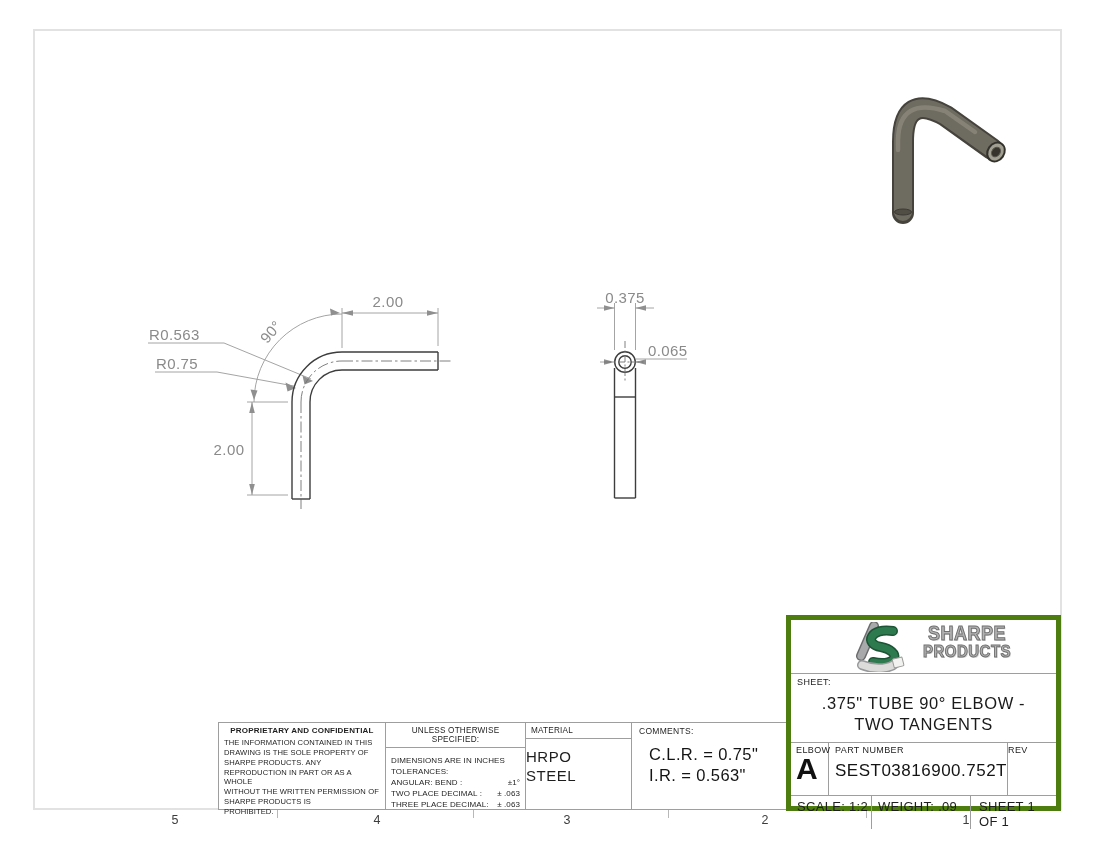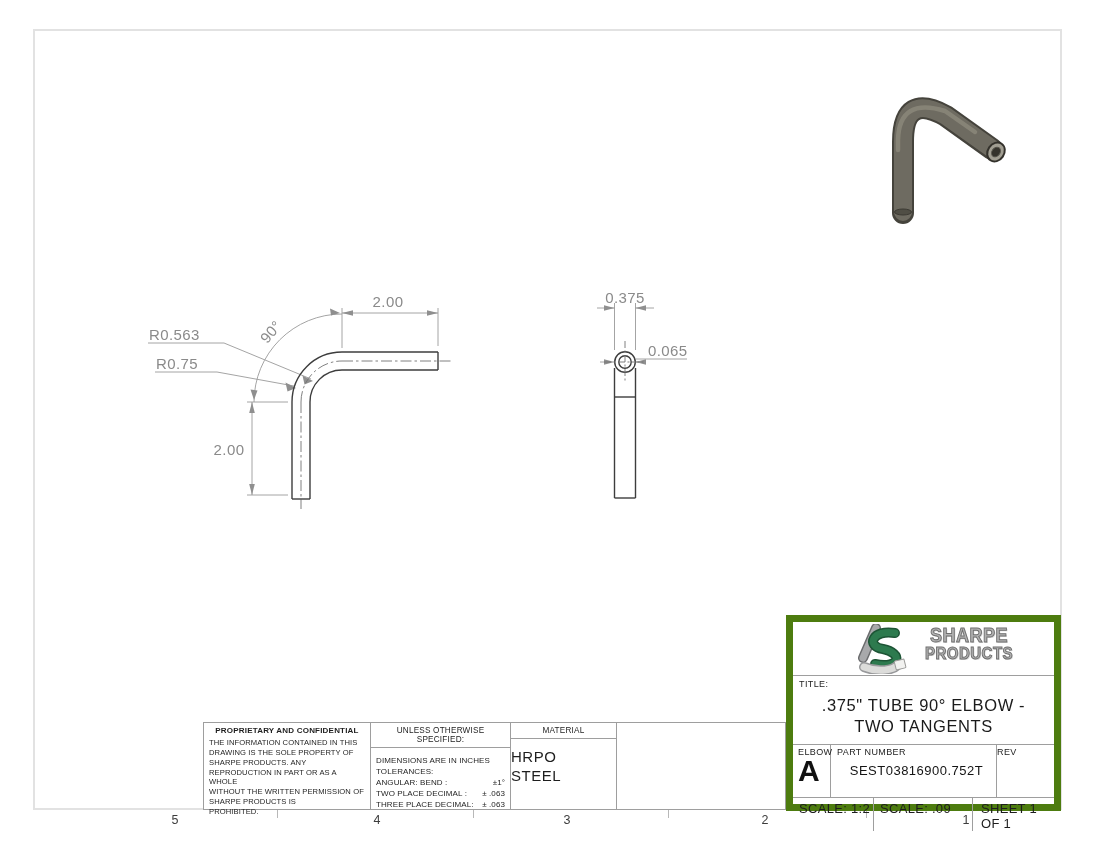--- a/index.html
+++ b/index.html
@@ -9,56 +9,56 @@
   #frame{position:absolute;left:33px;top:29px;width:1029px;height:781px;
     border:2px solid #e2e2e2;box-sizing:border-box;}
   
   #draw{position:absolute;left:0;top:0;width:1100px;height:850px;}
   svg text{font-family:"Liberation Sans",sans-serif;fill:#8a8a8a;font-size:15px;letter-spacing:.4px;}
   
   .zone-label{position:absolute;top:813px;transform:translateX(-50%);font-size:12.5px;color:#3d3d3d;}
   .zone-tick{position:absolute;top:804px;width:1px;height:14px;background:#b8b8b8;}
   
   #tblock{position:absolute;left:786px;top:615px;width:275px;height:196px;background:#fff;
-    border:7px solid #4d7c0f;box-sizing:border-box;display:flex;flex-direction:column;color:#1e1e1e;}
+    border:5px solid #4d7c0f;box-sizing:border-box;display:flex;flex-direction:column;color:#1e1e1e;}
   #tblock .row-logo{height:53px;border-bottom:1px solid #9e9e9e;position:relative;flex:none;}
   #tblock .row-title{height:69px;border-bottom:1px solid #9e9e9e;position:relative;flex:none;
     padding:3px 6px;box-sizing:border-box;}
   .lbl{font-size:9px;color:#222;letter-spacing:.4px;}
   .title-text{margin-top:6px;text-align:center;font-size:16.5px;letter-spacing:.6px;line-height:1.25;
     white-space:pre-line;color:#1a1a1a;}
   #tblock .row-size{height:53px;border-bottom:1px solid #9e9e9e;display:flex;flex:none;box-sizing:border-box;}
   .c-size{width:38px;border-right:1px solid #9e9e9e;box-sizing:border-box;padding:2px 0 0 5px;}
   .c-part{flex:1;border-right:1px solid #9e9e9e;box-sizing:border-box;padding:2px 0 0 6px;}
   .c-rev{width:57px;box-sizing:border-box;padding:2px 0 0 0;text-align:left;}
   .size-letter{font-size:30px;font-weight:bold;line-height:26px;margin-top:1px;color:#111;}
-  .part-number{font-size:13px;letter-spacing:.5px;text-align:center;margin-top:6px;color:#141414;}
+  .part-number{font-size:17px;letter-spacing:.5px;text-align:center;margin-top:6px;color:#141414;}
   #tblock .row-scale{flex:1;display:flex;font-size:13px;letter-spacing:.3px;}
   .c-scale{width:81px;border-right:1px solid #9e9e9e;box-sizing:border-box;padding:3px 0 0 6px;}
   .c-weight{width:99px;border-right:1px solid #9e9e9e;box-sizing:border-box;padding:3px 0 0 6px;}
   .c-sheet{flex:1;padding:3px 0 0 8px;}
   
   #logo-icon{position:absolute;left:58px;top:2px;}
   #logo-text{position:absolute;left:126px;top:5px;width:100px;text-align:center;
     font-weight:bold;color:#b3b3b3;-webkit-text-stroke:.9px #6f6f6f;
     text-shadow:1px 1px 0 #d9d9d9;line-height:1.0;transform:scaleY(1.08);}
   #logo-text .l1{font-size:18px;letter-spacing:.5px;}
   #logo-text .l2{font-size:15px;letter-spacing:.5px;}
   
-  #notes{position:absolute;left:203px;top:722px;width:583px;height:88px;background:#fff;
+  #notes{position:absolute;left:218px;top:722px;width:583px;height:88px;background:#fff;
     border:1px solid #9e9e9e;box-sizing:border-box;display:flex;color:#1e1e1e;}
   .n-col{box-sizing:border-box;height:100%;}
   .n-prop{width:167px;border-right:1px solid #9e9e9e;padding:3px 5px;}
   .n-tol{width:140px;border-right:1px solid #9e9e9e;display:flex;flex-direction:column;text-align:center;}
   .n-mat{width:106px;border-right:1px solid #9e9e9e;display:flex;flex-direction:column;}
   .n-com{flex:1;padding:3px 7px;}
   .prop-head{font-size:8px;font-weight:bold;text-align:center;letter-spacing:.2px;margin-bottom:3px;}
   .prop-body{font-size:7.6px;line-height:1.3;white-space:pre-line;letter-spacing:.1px;}
   .cell-head{font-size:8.2px;padding:3px 5px;border-bottom:1px solid #9e9e9e;letter-spacing:.2px;}
-  .cell-head.center{text-align:center;}
+  .cell-head.center{text-align:left;}
   .tol-body{padding:7px 5px 0 5px;}
   .tol-row{display:flex;justify-content:space-between;font-size:8px;line-height:11px;letter-spacing:.1px;}
   .mat-value{font-size:15px;letter-spacing:.5px;line-height:1.25;
     white-space:pre-line;padding-top:9px;}
   .com-head{font-size:8.5px;letter-spacing:.3px;}
   .com-body{font-size:16.5px;letter-spacing:.4px;line-height:1.3;white-space:pre-line;
     padding:8px 0 0 10px;color:#141414;}
 </style>
 </head>
 <body>
@@ -215,57 +215,62 @@
         <div class="tol-row">
           <span>THREE PLACE DECIMAL:</span>
           <span>± .063</span>
         </div>
       </div>
     </div>
     <div class="n-col n-mat">
       <div class="cell-head center">MATERIAL</div>
       <div class="mat-value">HRPO
 STEEL</div>
+    </div>
+    <div class="n-col n-com">
+      <div class="com-head">COMMENTS:</div>
+      <div class="com-body">C.L.R. = 0.75"
+I.R. = 0.563"</div>
     </div>
   </div>
 
   <div id="tblock">
     <div class="row-logo">
       <svg id="logo-icon" width="62" height="50" viewBox="0 0 62 50">
         <path d="M 25 4 L 12 34" stroke="#6b6c6e" stroke-width="10" fill="none" stroke-linecap="round"></path>
         <path d="M 25 4 L 12 34" stroke="#a8a9ab" stroke-width="7" fill="none" stroke-linecap="round"></path>
         <path d="M 44 9 C 22 5 14 22 32 25 C 52 29 50 45 24 40" stroke="#1d5435" stroke-width="10" fill="none" stroke-linecap="round"></path>
         <path d="M 44 9 C 22 5 14 22 32 25 C 52 29 50 45 24 40" stroke="#2d7a4e" stroke-width="7" fill="none" stroke-linecap="round"></path>
         <path d="M 13 43 C 28 49 42 46 47 41" stroke="#98999b" stroke-width="10" fill="none" stroke-linecap="round"></path>
         <path d="M 13 43 C 28 49 42 46 47 41" stroke="#dcdcda" stroke-width="7" fill="none" stroke-linecap="round"></path>
         <rect x="44" y="36" width="10" height="9" rx="1" fill="#f2f2f0" stroke="#9a9a98" stroke-width="1" transform="rotate(-14 49 40)"></rect>
       </svg>
       <div id="logo-text">
         <div class="l1">SHARPE</div>
         <div class="l2">PRODUCTS</div>
       </div>
     </div>
     <div class="row-title">
-      <div class="lbl">TITLE:</div>
+      <div class="lbl">SHEET:</div>
       <div class="title-text">.375" TUBE 90° ELBOW -
 TWO TANGENTS</div>
     </div>
     <div class="row-size">
       <div class="c-size">
         <div class="lbl">ELBOW</div>
         <div class="size-letter">A</div>
       </div>
       <div class="c-part">
         <div class="lbl">PART NUMBER</div>
         <div class="part-number">SEST03816900.752T</div>
       </div>
       <div class="c-rev">
         <div class="lbl">REV</div>
       </div>
     </div>
     <div class="row-scale">
       <div class="c-scale">SCALE: 1:2</div>
-      <div class="c-weight">SCALE: .09</div>
+      <div class="c-weight">WEIGHT: .09</div>
       <div class="c-sheet">SHEET 1 OF 1</div>
     </div>
   </div>
 
 </div>
 
 </body></html>

